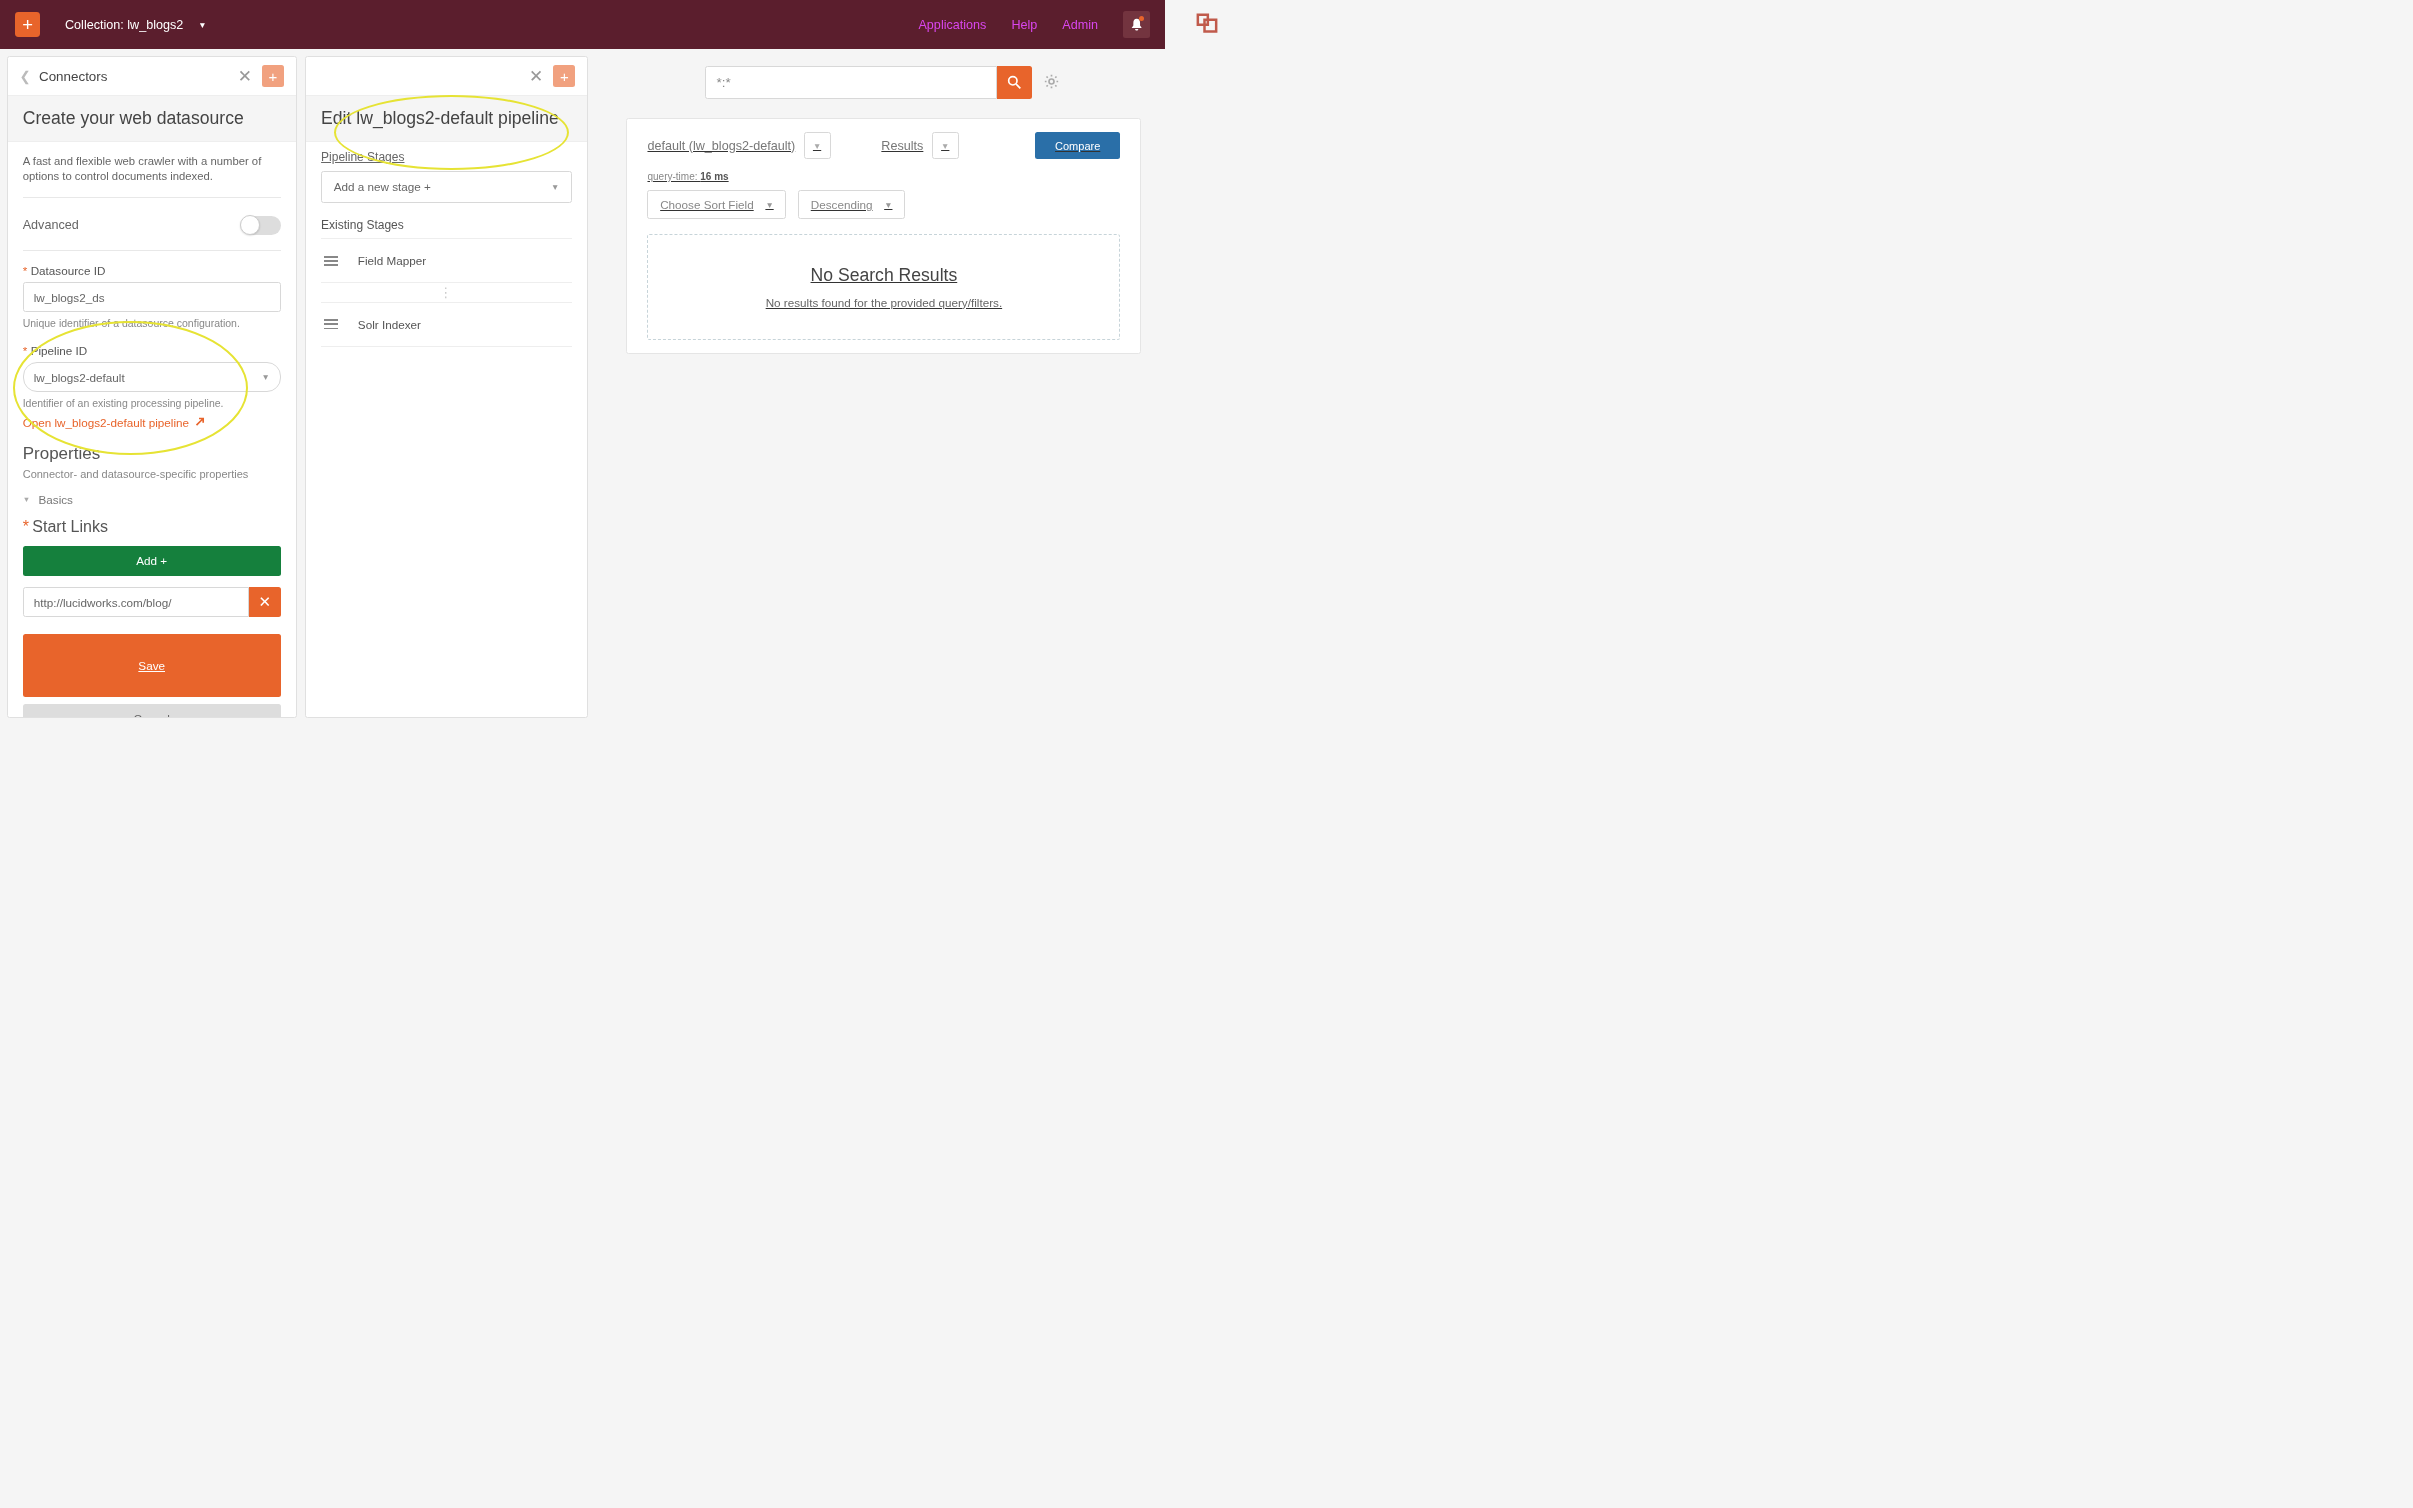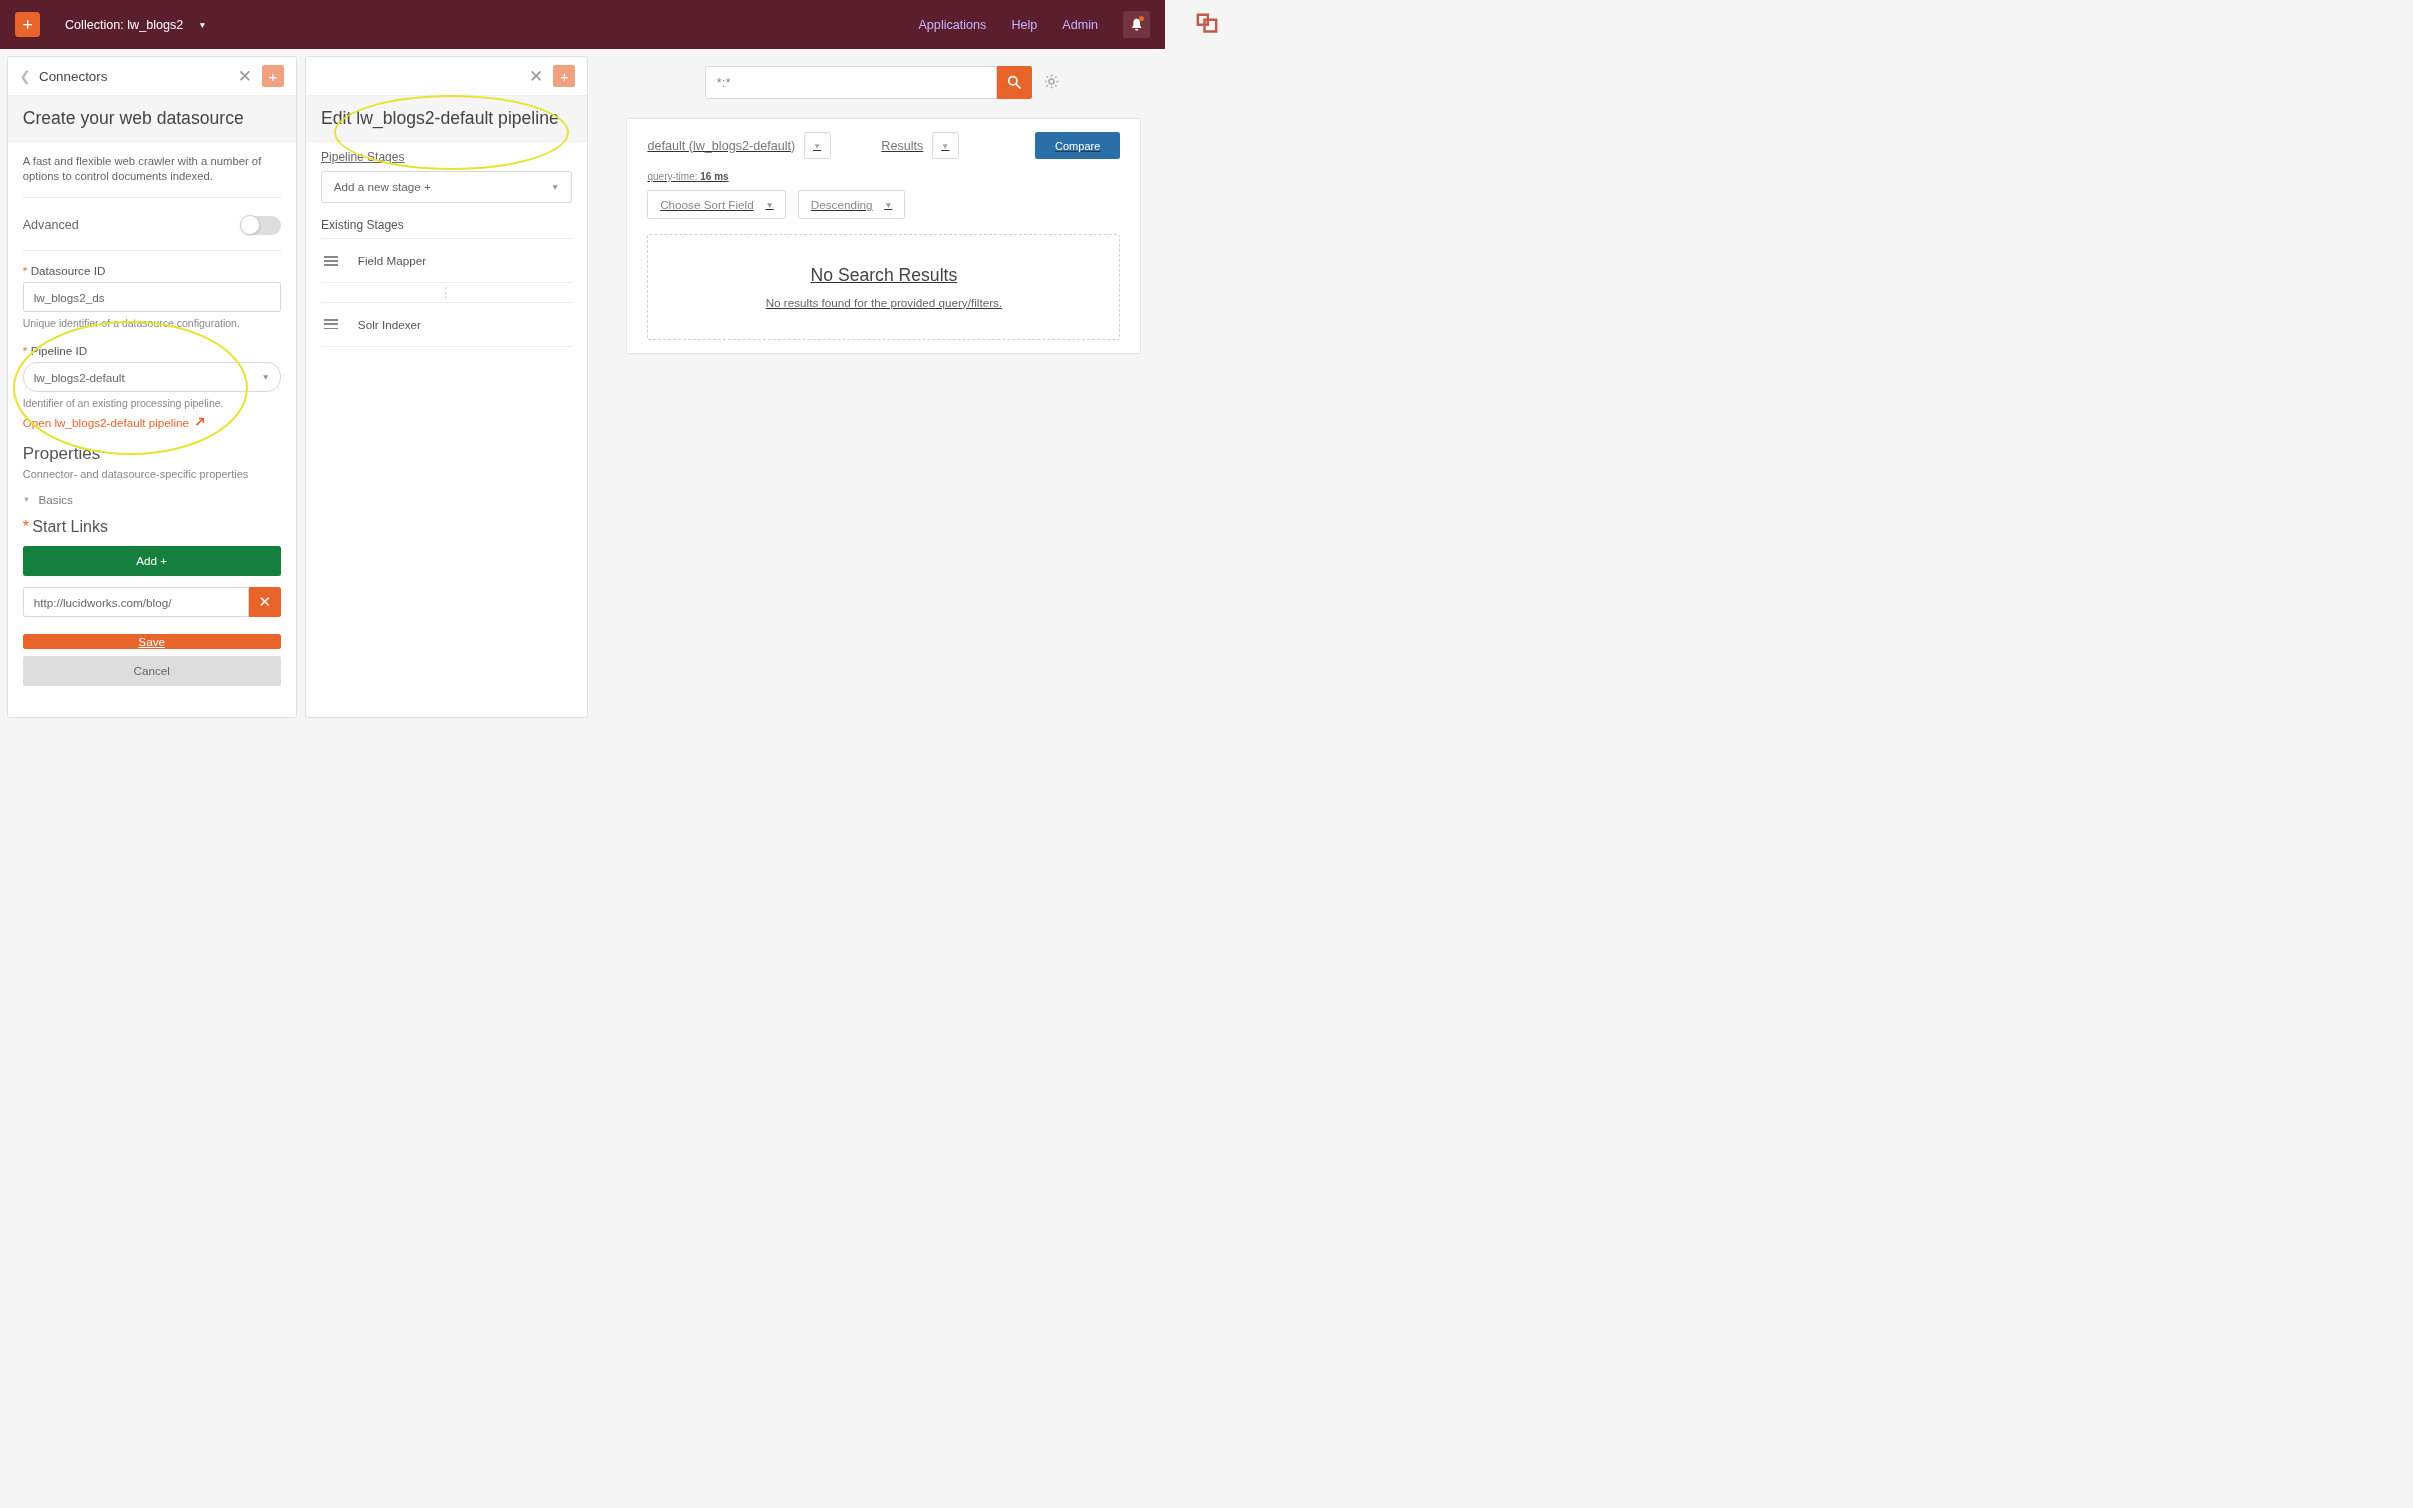--- a/index.html
+++ b/index.html
@@ -5,21 +5,21 @@
 * { box-sizing: border-box; margin: 0; padding: 0; }
 body { font-family: -apple-system, BlinkMacSystemFont, "Segoe UI", Helvetica, Arial, sans-serif; background: #f5f5f5; color: #333; font-size: 11.7px; width: 1165px; height: 725px; overflow: hidden; }
 
 
 .header { background: #5b1e2d; height: 49px; display: flex; align-items: center; padding: 0 15px; color: #fff; }
 .plus-btn { width: 25px; height: 25px; background: #e8642b; display: flex; align-items: center; justify-content: center; border-radius: 3.4px; color: #fff; font-size: 18.4px; cursor: pointer; }
 .collection-label { margin-left: 25px; font-size: 12.6px; display: flex; align-items: center; cursor: pointer; }
 .collection-label .chev { margin-left: 15px; font-size: 8.4px; }
 .header-logo { position: absolute; left: 50%; transform: translateX(-50%); }
 .header-right { margin-left: auto; display: flex; align-items: center; gap: 25px; }
-.header-link { color: #c4b5fd; font-size: 12.6px; cursor: pointer; }
+.header-link { color: #d946ef; font-size: 12.6px; cursor: pointer; }
 .bell-box { background: #73343f; width: 27px; height: 27px; display: flex; align-items: center; justify-content: center; border-radius: 2.5px; position: relative; cursor: pointer; }
 .bell-dot { position: absolute; top: 5px; right: 5.9px; width: 5px; height: 5px; background: #e8642b; border-radius: 50%; }
 
 
 .workspace { display: flex; padding: 6.7px; gap: 8.4px; height: calc(100% - 49px); }
 .panel { background: #fff; border: 0.8px solid #e0e0e0; border-radius: 2.5px; display: flex; flex-direction: column; }
 .panel-left { width: 290px; }
 .panel-mid { width: 283px; }
 .panel-right { flex: 1; background: transparent; border: none; }
 
@@ -57,21 +57,21 @@
 
 .collapse-row { display: flex; align-items: center; color: #777; font-size: 11.7px; margin-bottom: 11.7px; cursor: pointer; }
 .collapse-tri { font-size: 7.5px; margin-right: 8.4px; color: #aaa; }
 
 .start-links-title { font-size: 16px; color: #555; margin-bottom: 10px; display: flex; align-items: center; }
 .add-bar { background: #15803d; color: #fff; text-align: center; padding: 8.4px; border-radius: 2.5px; cursor: pointer; font-size: 11.7px; margin-bottom: 11.7px; }
 .link-row { display: flex; }
 .link-input { flex: 1; border: 0.8px solid #d8d8d8; border-radius: 2.5px 0 0 2.5px; padding: 7.5px 10px; font-size: 11.7px; color: #666; }
 .link-remove { width: 32px; background: #e8642b; color: #fff; display: flex; align-items: center; justify-content: center; border-radius: 0 2.5px 2.5px 0; font-size: 15px; cursor: pointer; }
 
-.save-btn { background: #e8642b; color: #fff; text-align: center; padding: 1px; border-radius: 2.5px; cursor: pointer; margin-top: 17px; font-size: 11.7px; text-decoration: underline; }
+.save-btn { background: #e8642b; color: #fff; text-align: center; padding: 25px; border-radius: 2.5px; cursor: pointer; margin-top: 17px; font-size: 11.7px; text-decoration: underline; }
 .cancel-btn { background: #ddd; color: #666; text-align: center; padding: 8.4px; border-radius: 2.5px; cursor: pointer; margin-top: 6.7px; font-size: 11.7px; }
 
 
 .ellipse { position: absolute; border: 2.5px solid #e6e334; border-radius: 50%; pointer-events: none; }
 
 
 .mid-body { padding: 0 15px 11.7px 15px; }
 .stages-label { font-size: 12px; color: #666; margin: 8.4px 0 6.7px 0; text-decoration: underline; }
 .stage-select { border: 0.8px solid #d8d8d8; border-radius: 2.5px; padding: 8.4px 11.7px; display: flex; align-items: center; justify-content: space-between; color: #666; cursor: pointer; margin-bottom: 15px; }
 .existing-label { font-size: 12px; color: #555; font-weight: 500; margin-bottom: 6.7px; }

